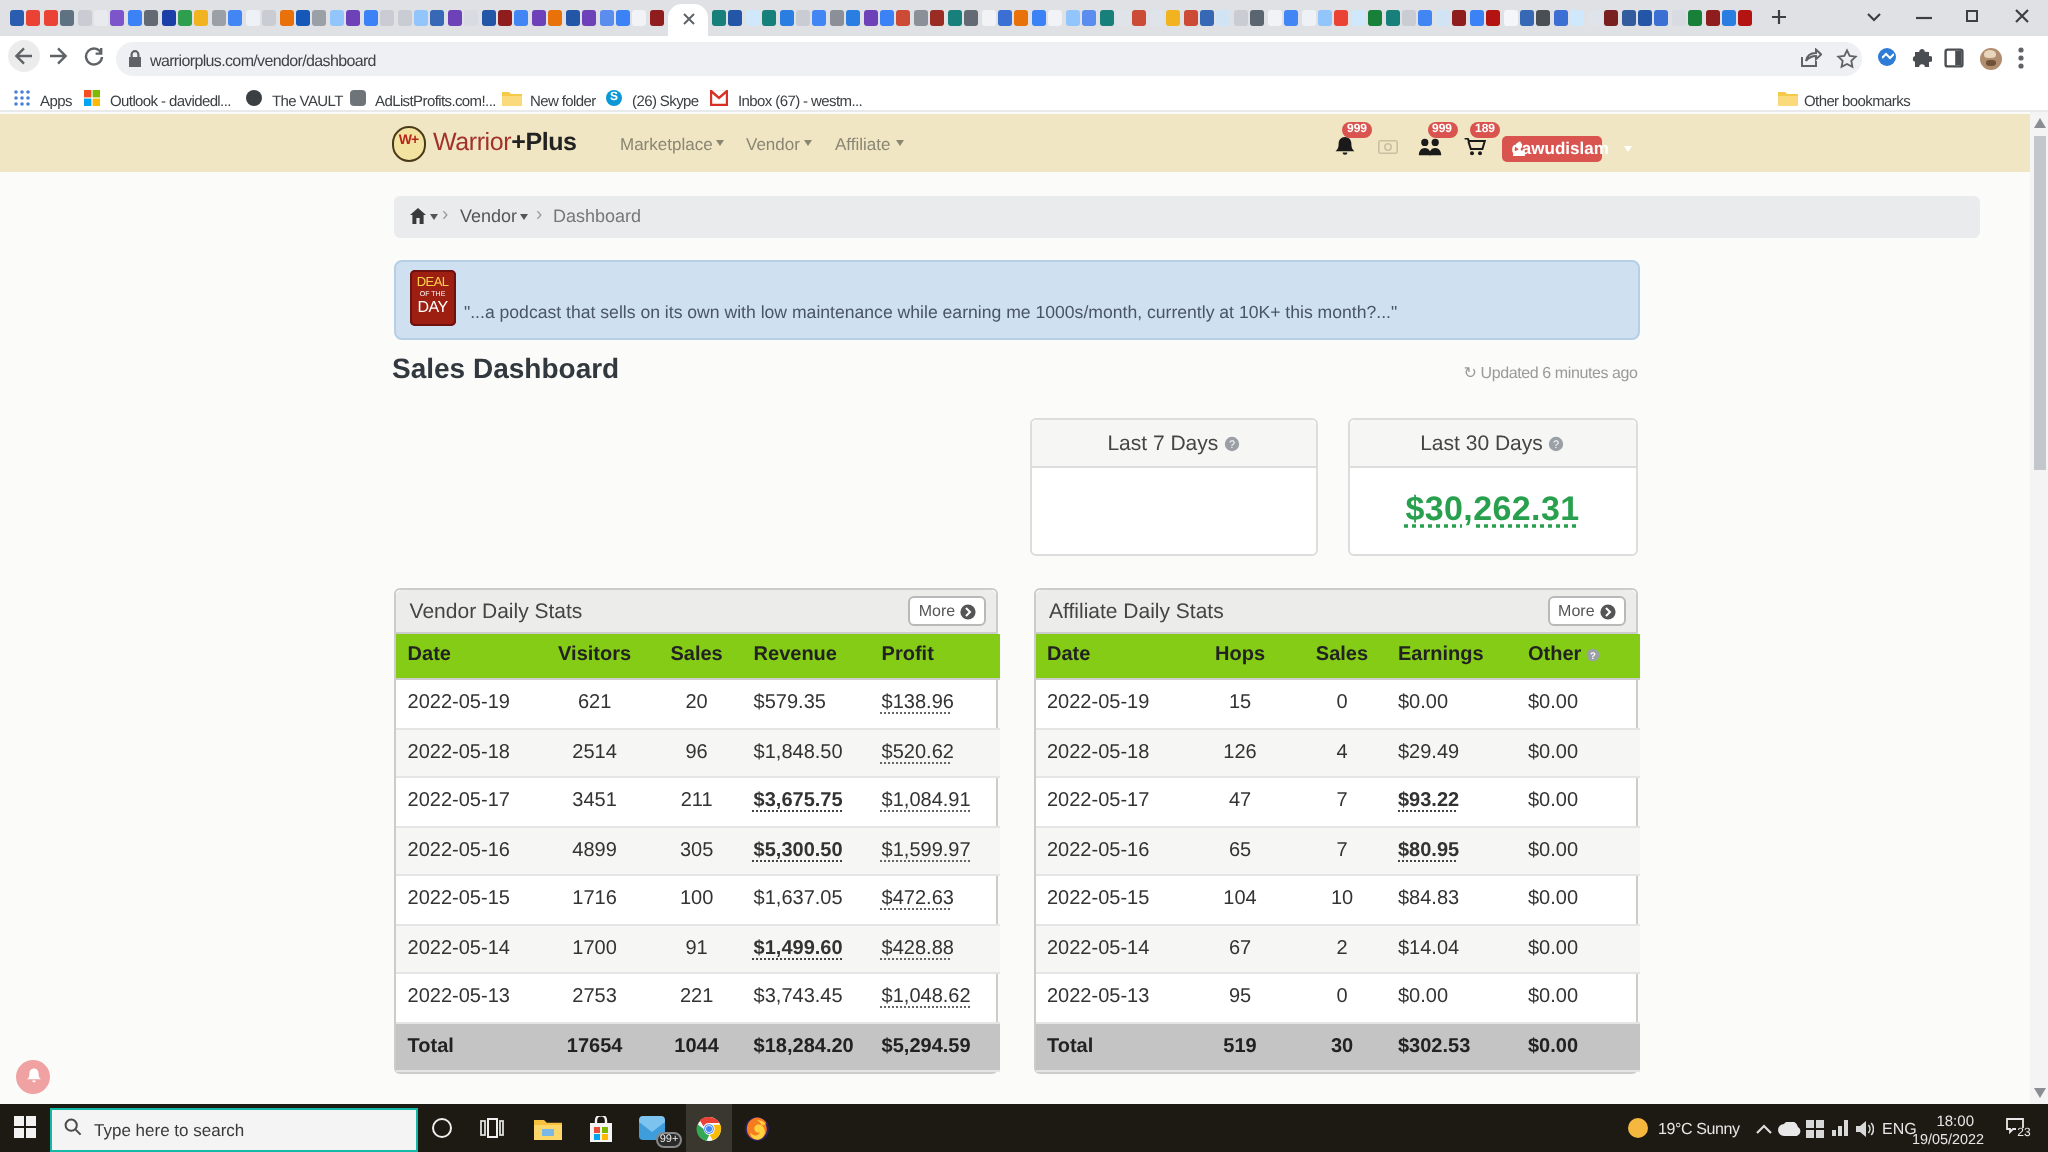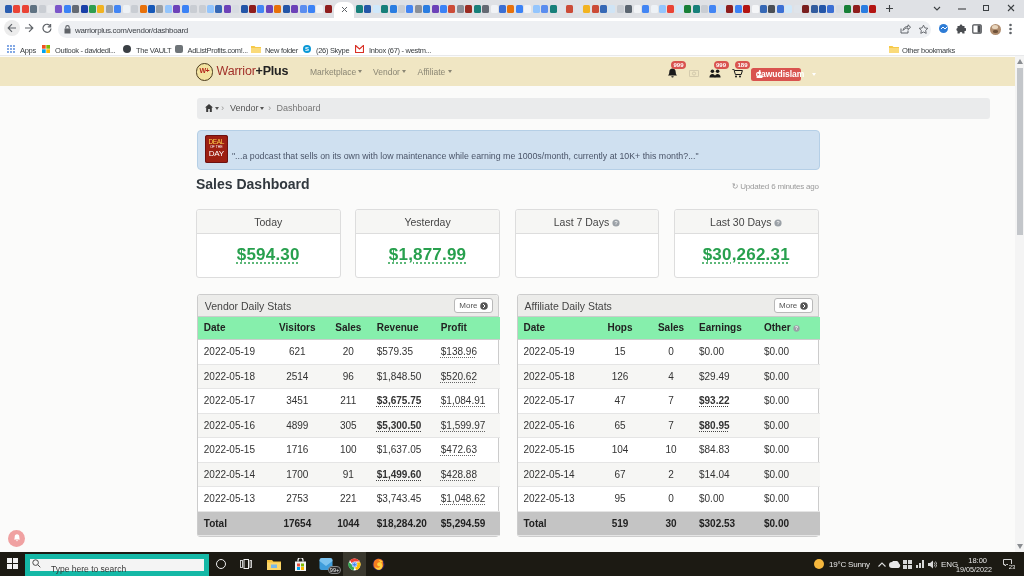--- a/index.html
+++ b/index.html
@@ -32,30 +32,30 @@
 .card{position:absolute;top:153px;width:144.5px;height:69px;background:#fff;border:1px solid #ddd;border-radius:3px}
 .ch{height:24px;background:#f6f6f4;border-bottom:1px solid #ddd;border-radius:3px 3px 0 0;text-align:center;font-size:10.5px;color:#454545;line-height:24px}
 .cv{text-align:center;margin-top:11px;font-size:17px;letter-spacing:0.2px;font-weight:bold;color:#28a04e}
 .cv u{text-decoration:underline dotted #28a04e;text-underline-offset:3px;display:inline}
 .panel{position:absolute;top:237.5px;width:302px;background:#fff;border:1px solid #ccc;border-radius:3px}
 .ph{height:22px;background:#ececea;border-bottom:1px solid #ccc;font-size:10.5px;color:#444;line-height:22px;padding-left:7px;border-radius:3px 3px 0 0;position:relative}
 .more{position:absolute;right:5px;top:3.5px;height:15px;background:#fff;border:1px solid #b9b9b9;border-radius:3px;font-size:8px;color:#555;line-height:13px;padding:0 4px}
 table{border-collapse:collapse;width:100%;font-size:10px;color:#333;table-layout:fixed}
 th{font-weight:bold;color:#222}
 th,td{padding:0 6px;height:24.5px;border-bottom:1px solid #e5e5e5;overflow:hidden}
-thead th{height:23px;background:#86efac;border-bottom:1px solid #ccc}
+thead th{height:23px;background:#84cc16;border-bottom:1px solid #ccc}
 tbody tr:nth-child(even){background:#f6f6f4}
 tr.tt td{background:#c4c4c4;font-weight:bold;border-top:1px solid #999;color:#222}
 .r{text-align:left}.c{text-align:center}
 .du{text-decoration:underline dotted #666;text-underline-offset:2px;display:inline}
 .bu{font-weight:bold;text-decoration:underline dotted #444;text-underline-offset:2px;display:inline}
 #sbar{position:absolute;left:1015px;top:56px;width:9px;height:496px;background:#f4f4f4}
 #sthumb{position:absolute;left:1016.5px;top:68px;width:6px;height:167px;background:#c3c6ca}
 #taskbar{position:absolute;left:0;top:552px;width:1024px;height:24px;background:#1c1a13}
-#tsearch{position:absolute;left:25px;top:2px;width:184px;height:22px;background:#f4f4f4;border:5px solid #14b8a6;font-size:9px;color:#3a3a3a;line-height:20px}
+#tsearch{position:absolute;left:25px;top:2px;width:184px;height:22px;background:#f4f4f4;border:1px solid #14b8a6;font-size:9px;color:#3a3a3a;line-height:20px}
 .tray{position:absolute;font-size:9px;color:#e6e6e6;white-space:nowrap}
 svg{display:block}
 .abs{position:absolute}
 </style></head>
 <body>
 <div id="tabstrip">
 <i class="fv" style="left:4.8px;background:#2a5db0"></i>
 <i class="fv" style="left:13.2px;background:#ea4335"></i>
 <i class="fv" style="left:21.6px;background:#ea4335"></i>
 <i class="fv" style="left:30.1px;background:#5f7282"></i>
@@ -318,28 +318,20 @@
 <div id="deal">
 <div id="dbadge">
         <span style="font-size:6.5px;color:#ffd24a;margin-top:3px;letter-spacing:-0.3px">DEAL</span>
         <span style="font-size:3.5px;color:#fff">OF THE</span>
         <span style="font-size:8px;color:#fff;letter-spacing:-0.3px">DAY</span>
       </div>
 <span id="dsub">"...a podcast that sells on its own with low maintenance while earning me 1000s/month, currently at 10K+ this month?..."</span>
 </div>
 <span id="shead">Sales Dashboard</span>
 <span id="upd">↻ Updated 6 minutes ago</span>
-<div class="card" style="left:196px">
-      <div class="ch">Today</div>
-      <div class="cv"><u>$594.30</u></div>
-    </div>
-<div class="card" style="left:355.3px">
-      <div class="ch">Yesterday</div>
-      <div class="cv"><u>$1,877.99</u></div>
-    </div>
 <div class="card" style="left:514.7px">
       <div class="ch">Last 7 Days<svg style="display:inline-block;vertical-align:-1px;margin-left:3px" width="8" height="8" viewBox="0 0 8 8">
           <circle cx="4" cy="4" r="3.6" fill="#9aa0a6"></circle>
           <text x="4" y="6" font-size="5.5" fill="#fff" text-anchor="middle" font-family="Liberation Sans">?</text>
         </svg></div>
     </div>
 <div class="card" style="left:674px">
       <div class="ch">Last 30 Days<svg style="display:inline-block;vertical-align:-1px;margin-left:3px" width="8" height="8" viewBox="0 0 8 8">
           <circle cx="4" cy="4" r="3.6" fill="#9aa0a6"></circle>
           <text x="4" y="6" font-size="5.5" fill="#fff" text-anchor="middle" font-family="Liberation Sans">?</text>

